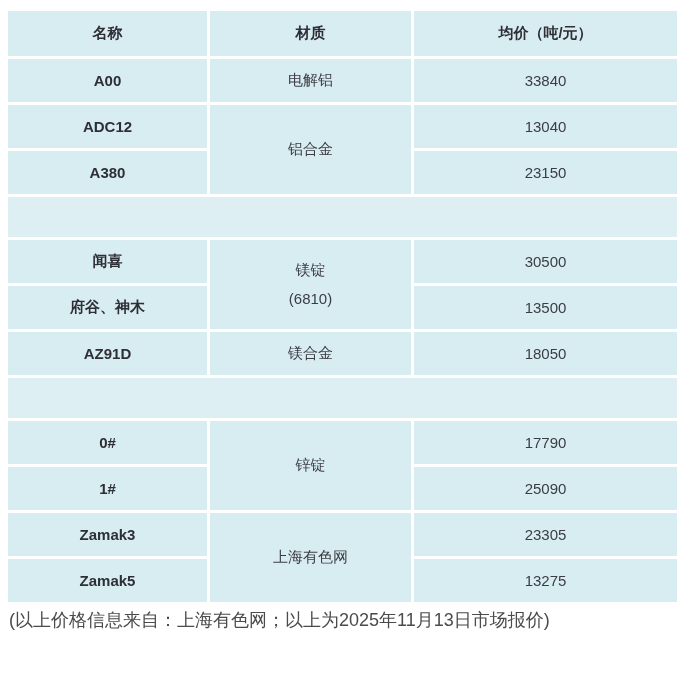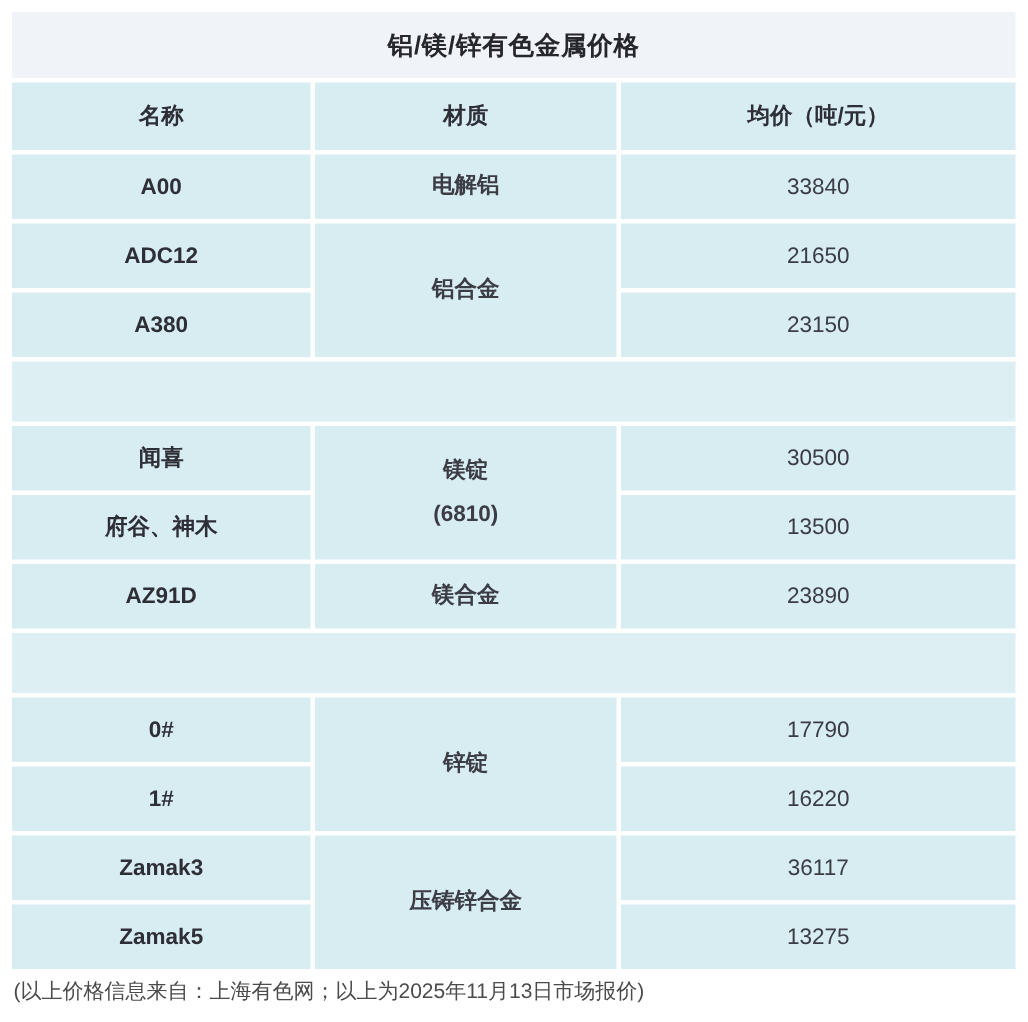--- a/index.html
+++ b/index.html
@@ -61,39 +61,37 @@
     color: var(--name-text);
   }
   .price-table td { height: 43px; }
   td.name-cell {
     font-weight: bold;
     color: var(--name-text);
   }
   td.material-cell {
     white-space: pre-line;
     line-height: 1.9;
-    font-weight: bold;
   }
   td.spacer-cell {
     height: 40px;
     background: var(--spacer-bg);
   }
   .footnote {
     margin-top: 3px;
     padding-left: 1px;
-    font-size: 14px;
+    font-size: 18px;
     color: var(--footer-text);
   }
 </style>
 </head>
 <body>
 
 <div class="page">
 
-  <div class="title-band">铝/镁/锌有色金属价格</div>
 
   <table class="price-table">
     <colgroup>
       <col class="c1">
         <col class="c2">
         <col class="c3">
     </colgroup>
     <tbody>
       <tr>
         <th>名称</th>
@@ -103,21 +101,21 @@
 
       <tr>
         <td class="name-cell">A00</td>
         <td class="material-cell">电解铝</td>
         <td class="price-cell">33840</td>
       </tr>
 
       <tr>
         <td class="name-cell">ADC12</td>
         <td class="material-cell" rowspan="2">铝合金</td>
-        <td class="price-cell">21650</td>
+        <td class="price-cell">13040</td>
       </tr>
       <tr>
         <td class="name-cell">A380</td>
         <td class="price-cell">23150</td>
       </tr>
 
       <tr>
         <td class="spacer-cell" colspan="3"></td>
       </tr>
 
@@ -127,41 +125,41 @@
 (6810)</td>
         <td class="price-cell">30500</td>
       </tr>
       <tr>
         <td class="name-cell">府谷、神木</td>
         <td class="price-cell">13500</td>
       </tr>
       <tr>
         <td class="name-cell">AZ91D</td>
         <td class="material-cell">镁合金</td>
-        <td class="price-cell">23890</td>
+        <td class="price-cell">18050</td>
       </tr>
 
       <tr>
         <td class="spacer-cell" colspan="3"></td>
       </tr>
 
       <tr>
         <td class="name-cell">0#</td>
         <td class="material-cell" rowspan="2">锌锭</td>
         <td class="price-cell">17790</td>
       </tr>
       <tr>
         <td class="name-cell">1#</td>
-        <td class="price-cell">16220</td>
+        <td class="price-cell">25090</td>
       </tr>
 
       <tr>
         <td class="name-cell">Zamak3</td>
-        <td class="material-cell" rowspan="2">压铸锌合金</td>
-        <td class="price-cell">36117</td>
+        <td class="material-cell" rowspan="2">上海有色网</td>
+        <td class="price-cell">23305</td>
       </tr>
       <tr>
         <td class="name-cell">Zamak5</td>
         <td class="price-cell">13275</td>
       </tr>
     </tbody>
   </table>
 
   <div class="footnote">(以上价格信息来自：上海有色网；以上为2025年11月13日市场报价)</div>
 

